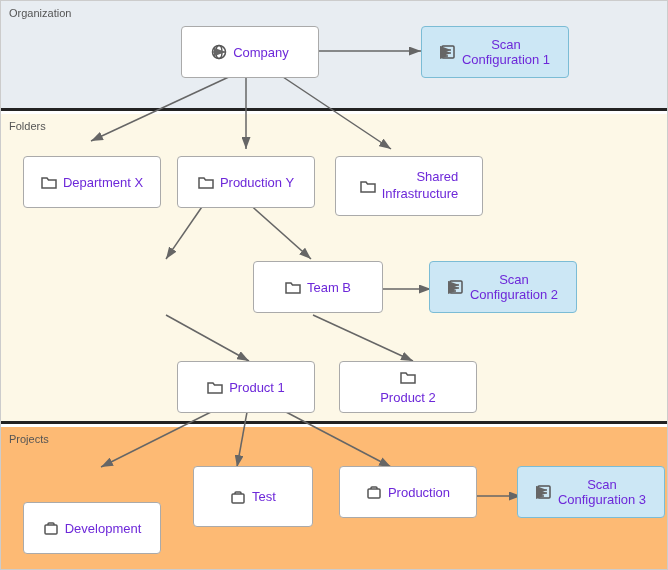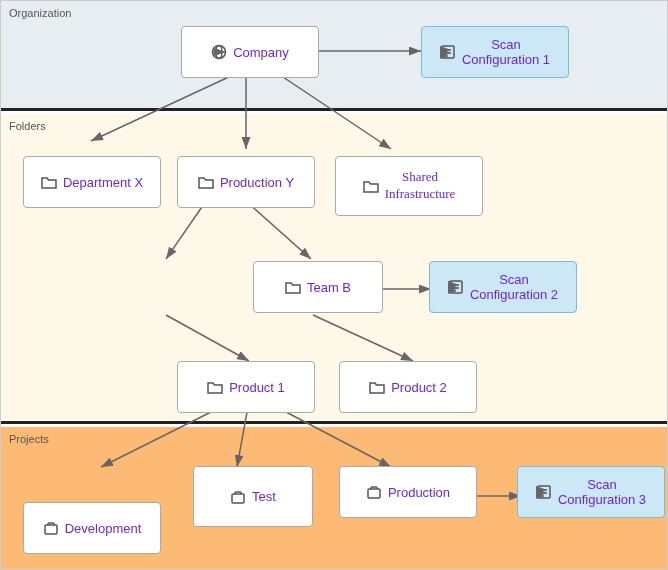--- a/index.html
+++ b/index.html
@@ -182,21 +182,21 @@
     <span>Production Y</span>
   </div>
 
   <div class="node" style="left: 334px; top: 155px; width: 148px; height: 60px; text-align:center; flex-direction:column; gap:2px;">
     <div style="display:flex;align-items:center;gap:6px;">
       <span class="icon">
         <svg width="16" height="14" viewBox="0 0 16 14" fill="none" stroke="#555" stroke-width="1.5">
           <path d="M1 3h5l1.5 2H15v8H1V3z"></path>
         </svg>
       </span>
-      <span style="white-space:pre-line; text-align:center; line-height:1.3;font-family:Liberation Serif, serif;">Shared
+      <span style="white-space:pre-line; text-align:right; line-height:1.3;">Shared
 Infrastructure</span>
     </div>
   </div>
 
 
   <div class="node" style="left: 252px; top: 260px; width: 130px; height: 52px;">
     <span class="icon">
       <svg width="16" height="14" viewBox="0 0 16 14" fill="none" stroke="#555" stroke-width="1.5">
         <path d="M1 3h5l1.5 2H15v8H1V3z"></path>
       </svg>
@@ -219,21 +219,21 @@
 
   <div class="node" style="left: 176px; top: 360px; width: 138px; height: 52px;">
     <span class="icon">
       <svg width="16" height="14" viewBox="0 0 16 14" fill="none" stroke="#555" stroke-width="1.5">
         <path d="M1 3h5l1.5 2H15v8H1V3z"></path>
       </svg>
     </span>
     <span>Product 1</span>
   </div>
 
-  <div class="node" style="left: 338px; top: 360px; width: 138px; height: 52px;">
+  <div class="node" style="left: 338px; top: 360px; width: 138px; height: 52px; flex-direction: column;">
     <span class="icon">
       <svg width="16" height="14" viewBox="0 0 16 14" fill="none" stroke="#555" stroke-width="1.5">
         <path d="M1 3h5l1.5 2H15v8H1V3z"></path>
       </svg>
     </span>
     <span>Product 2</span>
   </div>
 
   <div class="node" style="left: 22px; top: 465px; width: 138px; height: 52px; margin-top: 36px;">
     <span class="icon">

